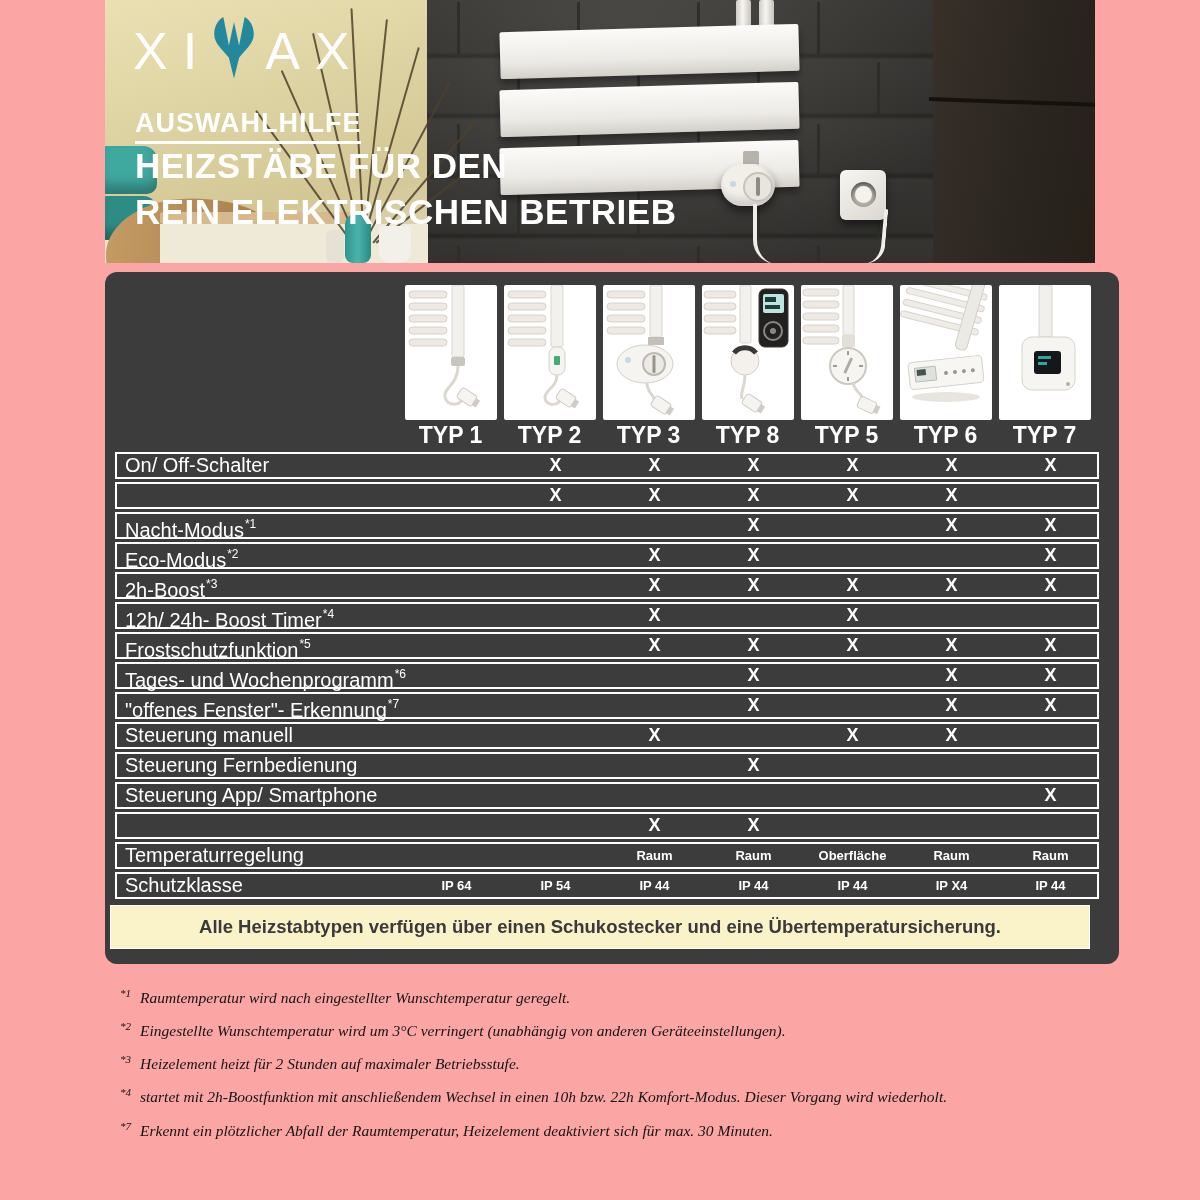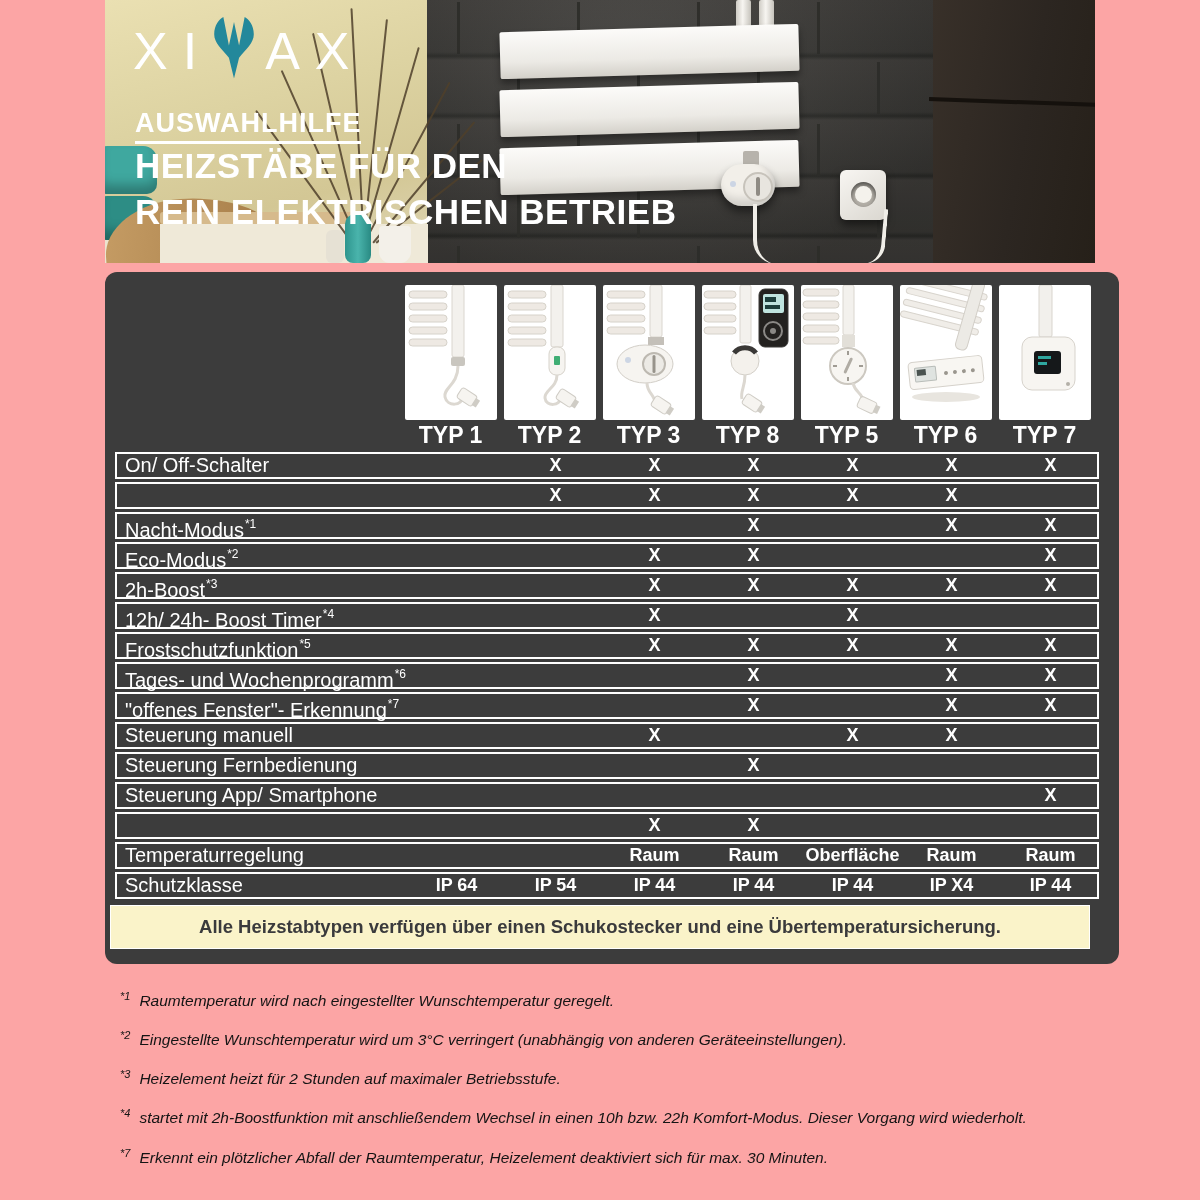--- a/index.html
+++ b/index.html
@@ -67,27 +67,27 @@
   .thumb-cell{display:flex;justify-content:center;}
   .thumb{width:92px;height:135px;background:#fff;border-radius:2px;overflow:hidden;}
   .typs{position:absolute;left:0;top:148px;width:100%;}
   .typ-label{text-align:center;color:#fff;font-weight:700;font-size:23px;line-height:30px;}
   .rows{position:absolute;left:10px;top:180px;width:984px;}
   .frow{border:2px solid #fff;margin-bottom:3px;height:23px;background:#3c3c3c;
         display:grid;grid-template-columns:290px repeat(7,99px);}
   .frow .label{color:#fff;font-size:20px;line-height:23px;padding-left:8px;white-space:nowrap;}
   .frow .label sup{font-size:12px;position:relative;top:-1px;margin-left:1px;}
   .frow .cell{text-align:center;color:#fff;font-weight:700;font-size:18px;line-height:23px;}
-  .frow .cell.txt{font-size:18px;}
+  .frow .cell.txt{font-size:13px;}
   .note-bar{position:absolute;left:5px;top:633px;width:978px;height:42px;background:#faf3c9;border:1px solid #fff;
      display:flex;align-items:center;justify-content:center;font-weight:700;font-size:18.5px;color:#3a3a3c;}
 
   
   .footnotes{position:absolute;left:120px;top:984px;width:990px;font-style:italic;color:#141414;font-size:15.5px;}
-  .fn{margin:0 0 10px 0;line-height:24px;}
+  .fn{margin:0 0 10px 0;line-height:19px;font-family:Liberation Serif, serif;}
   .fn sup{font-size:11px;margin-right:9px;}
 </style>
 </head>
 <body>
 
 <div class="page">
 
   <header class="hero">
     <div class="wall-left"></div>
     <div class="floor-left"></div>

